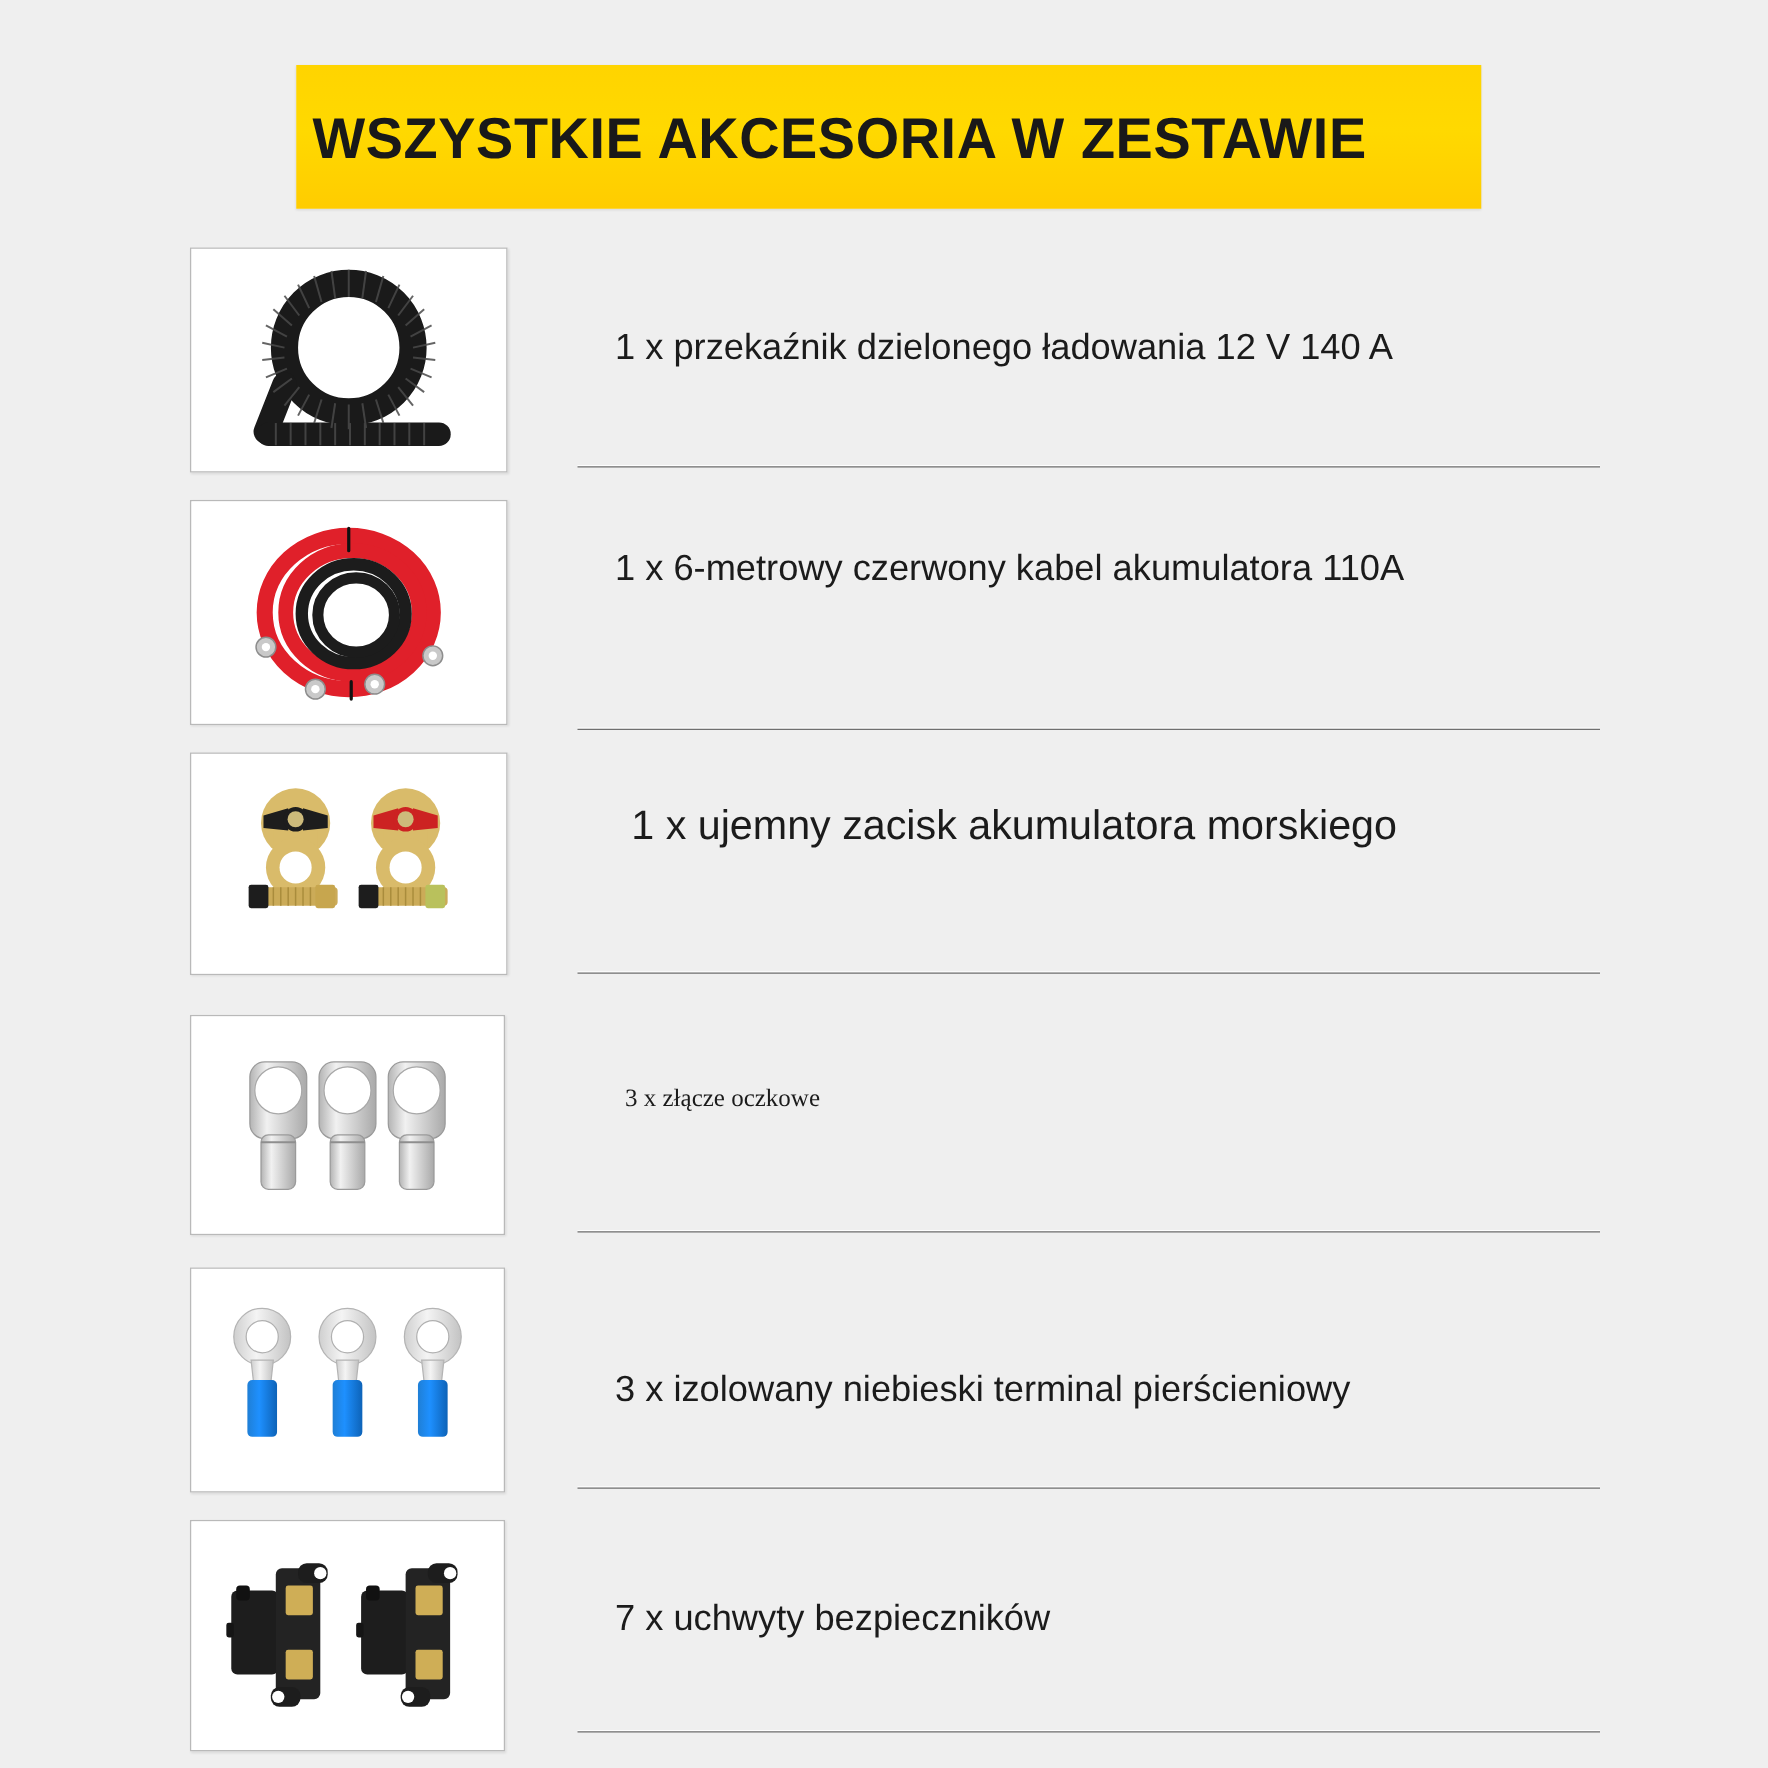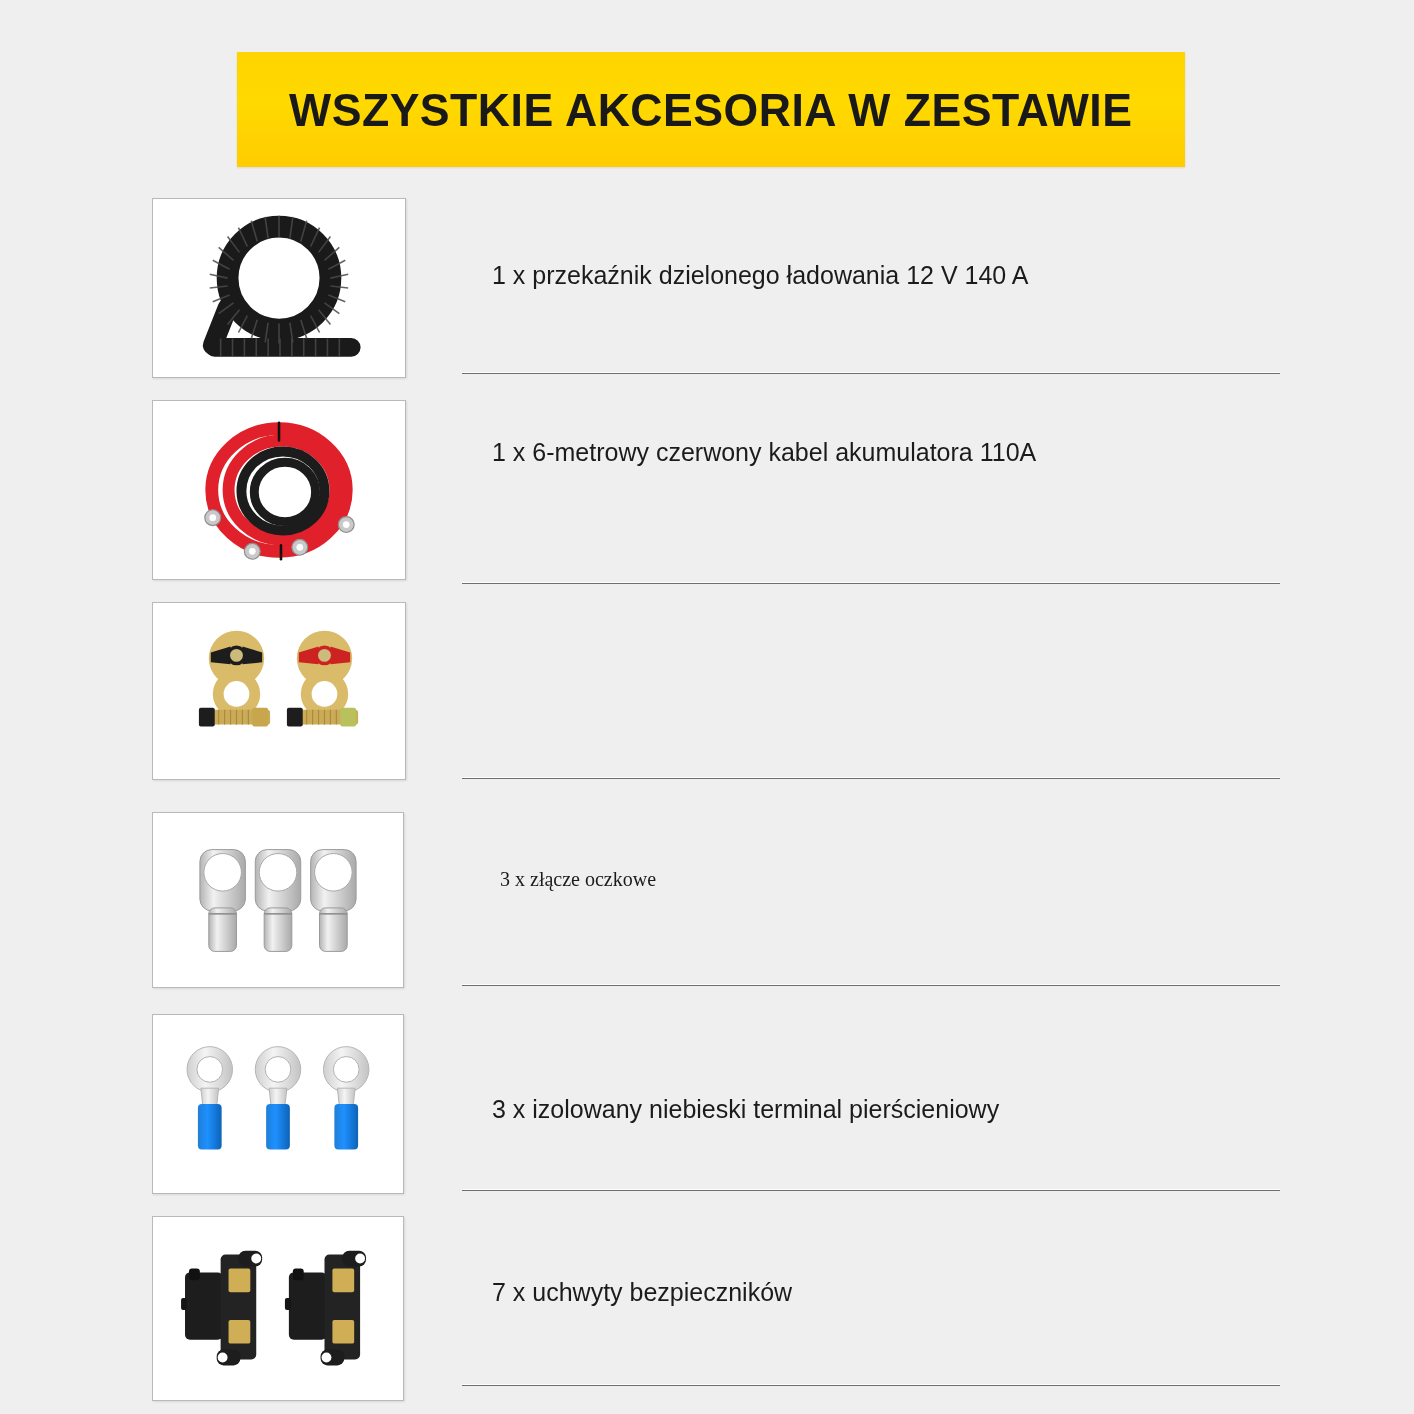--- a/index.html
+++ b/index.html
@@ -18,21 +18,20 @@
   
   #banner {
     position: absolute;
     left: 237px;
     top: 52px;
     width: 948px;
     height: 115px;
     background: linear-gradient(180deg, #ffd400 0%, #ffd900 45%, #ffcc00 100%);
     display: flex;
     align-items: center;
-    justify-content: center;
     box-shadow: 0 1px 2px rgba(0,0,0,0.10);
   }
   #banner-title {
     font-size: 46px;
     font-weight: bold;
     color: #191919;
     letter-spacing: 0.5px;
     white-space: nowrap;
     transform: scaleX(0.97);
   }
@@ -55,21 +54,21 @@
   .thumb svg { display: block; width: 100%; height: 100%; }
 
   .textcol {
     position: absolute;
     left: 462px;
     width: 818px;
     box-sizing: border-box;
   }
   .itemline {
     color: #1b1b1b;
-    font-size: 25px;
+    font-size: 29px;
     line-height: 1.42;
     white-space: nowrap;
   }
   .divider {
     position: absolute;
     left: 462px;
     width: 818px;
     height: 1px;
     background: #6f6f6f;
     box-shadow: 0 -1px 0 rgba(255,255,255,0.9);
@@ -235,20 +234,21 @@
           <line x1="185" y1="108" x2="185" y2="123"></line>
         </g>
         <path d="M147 50 L167 44 L167 62 L147 60 Z" fill="#cc2222"></path>
         <path d="M199 50 L179 44 L179 62 L199 60 Z" fill="#cc2222"></path>
         <circle cx="173" cy="53" r="10" fill="#cc2222"></circle>
         <circle cx="173" cy="53" r="6.5" fill="#cdbb7b"></circle>
       </g>
     </svg>
   </div>
   <div class="textcol">
+    <div class="itemline">1 x ujemny zacisk akumulatora morskiego</div>
   </div>
   <div class="divider" style="top:778px;"></div>
 </div>
 
 <div class="row row-4">
   <div class="thumb" style="top:812px; width:252px; height:176px;">
     <svg viewBox="0 0 252 176">
       <rect x="0" y="0" width="252" height="176" fill="#ffffff"></rect>
       <defs>
         <linearGradient id="lugMetal" x1="0" y1="0" x2="1" y2="0">

